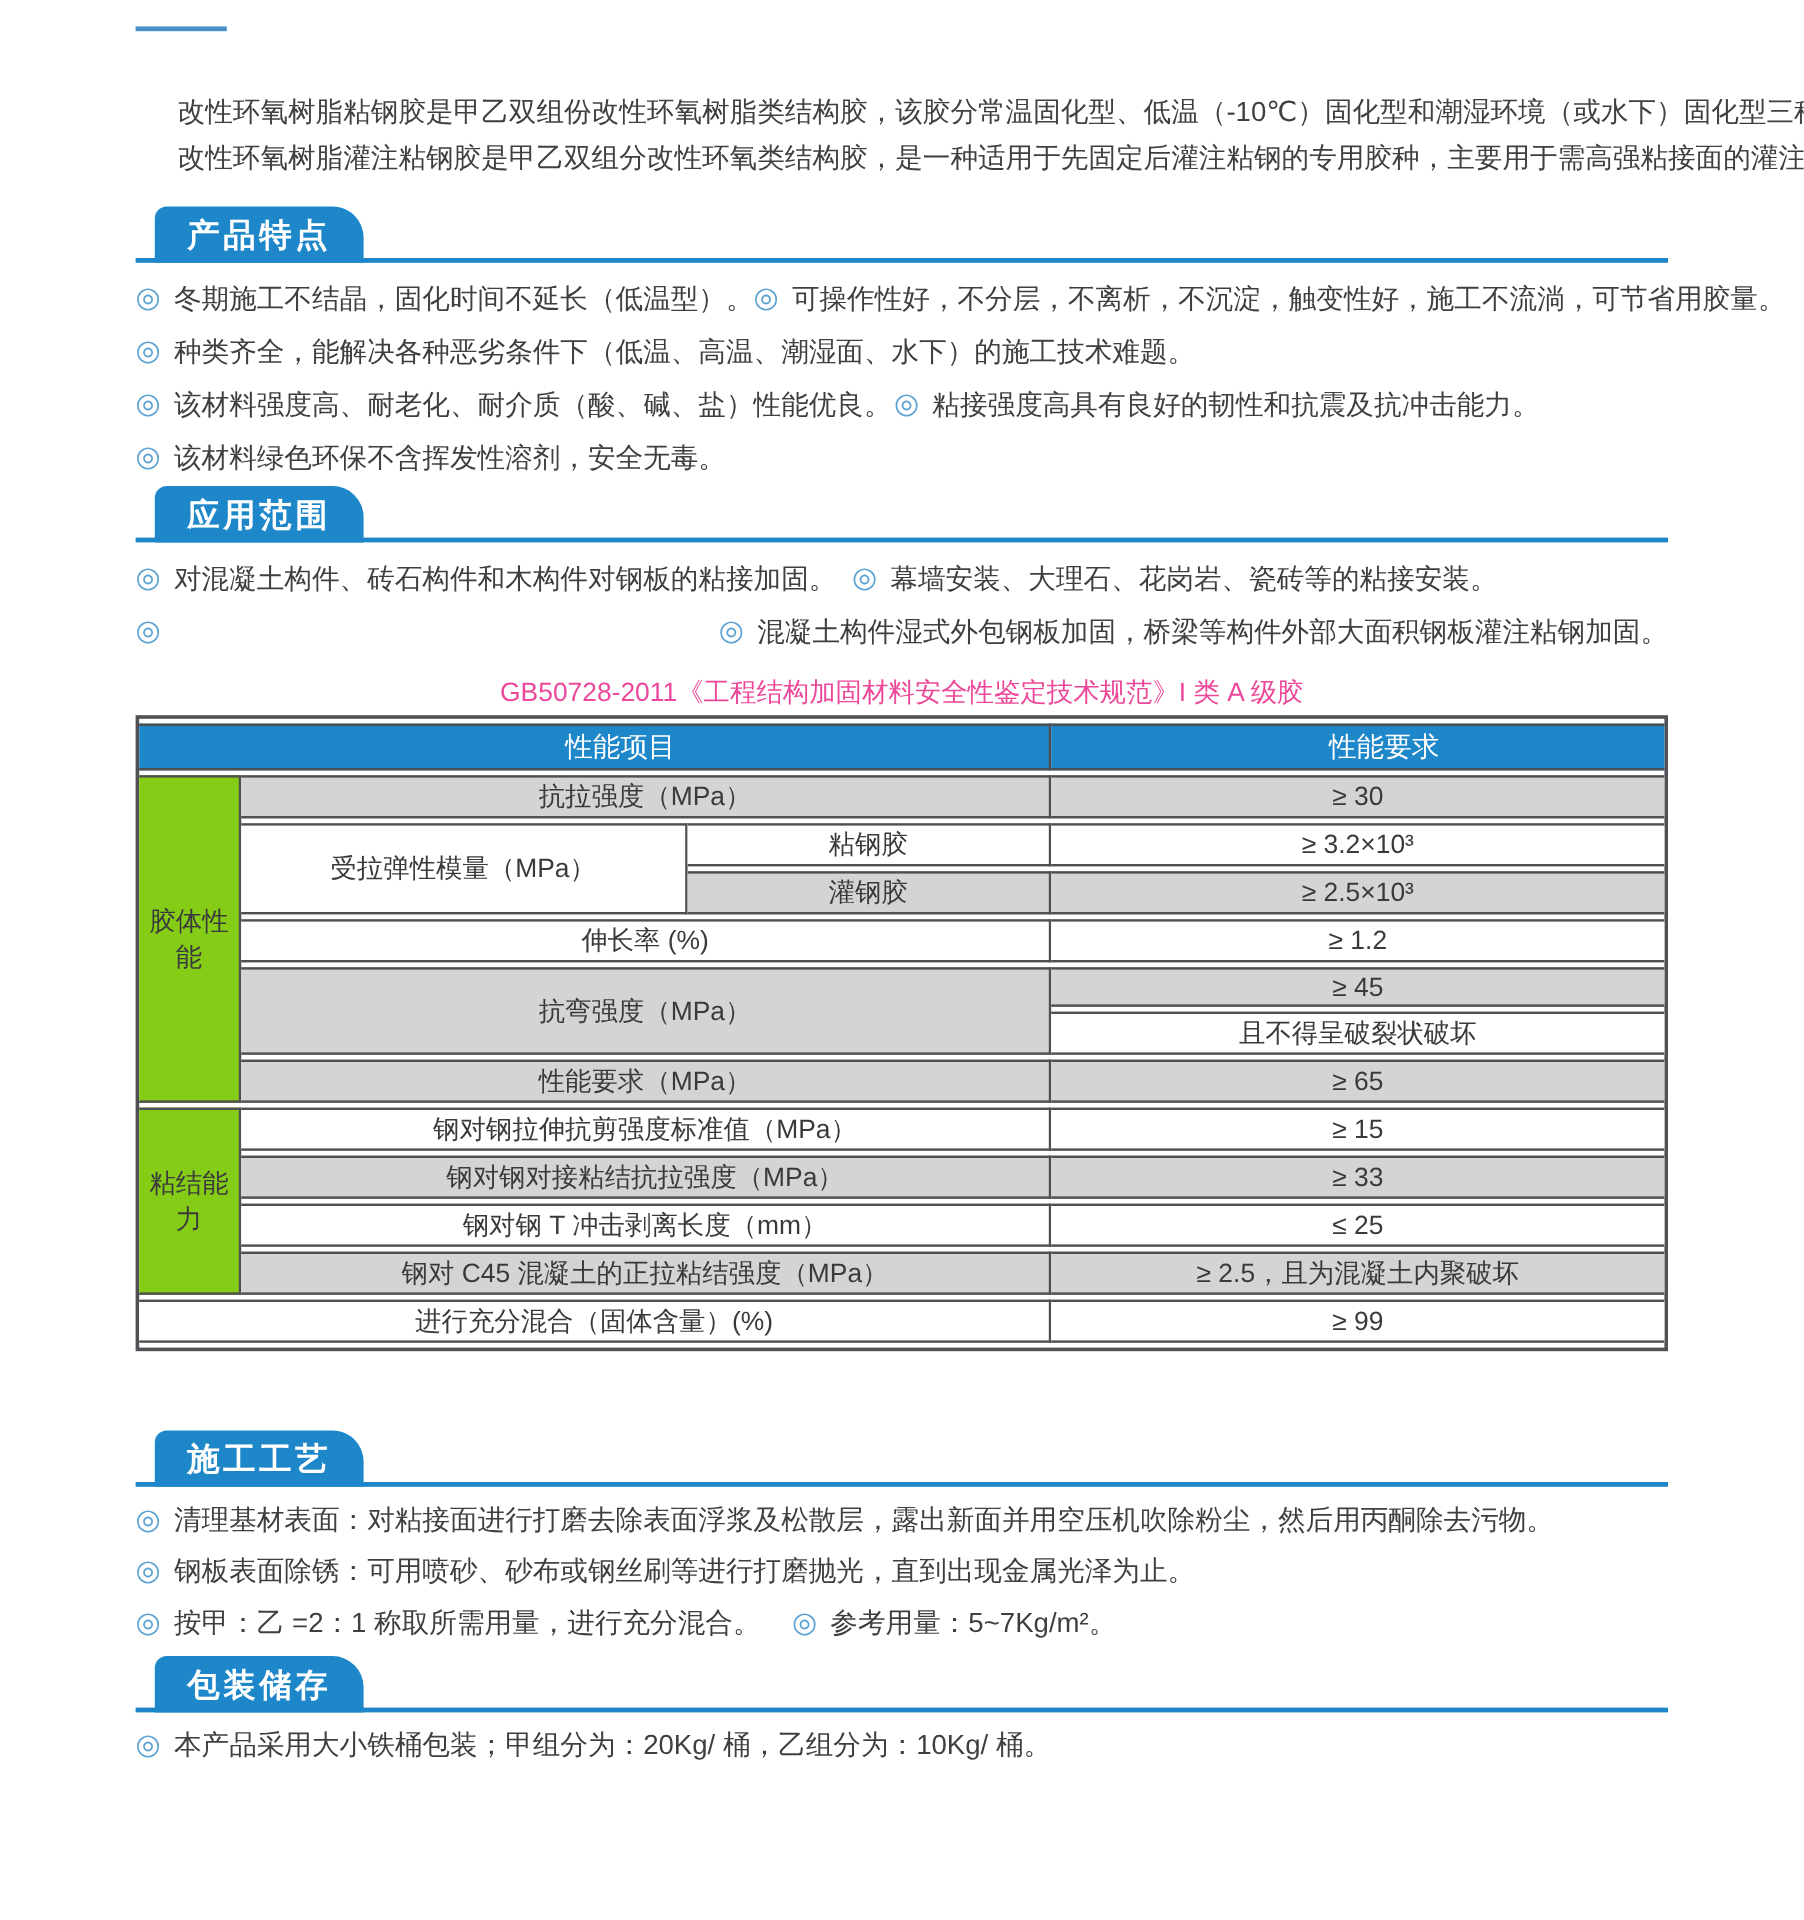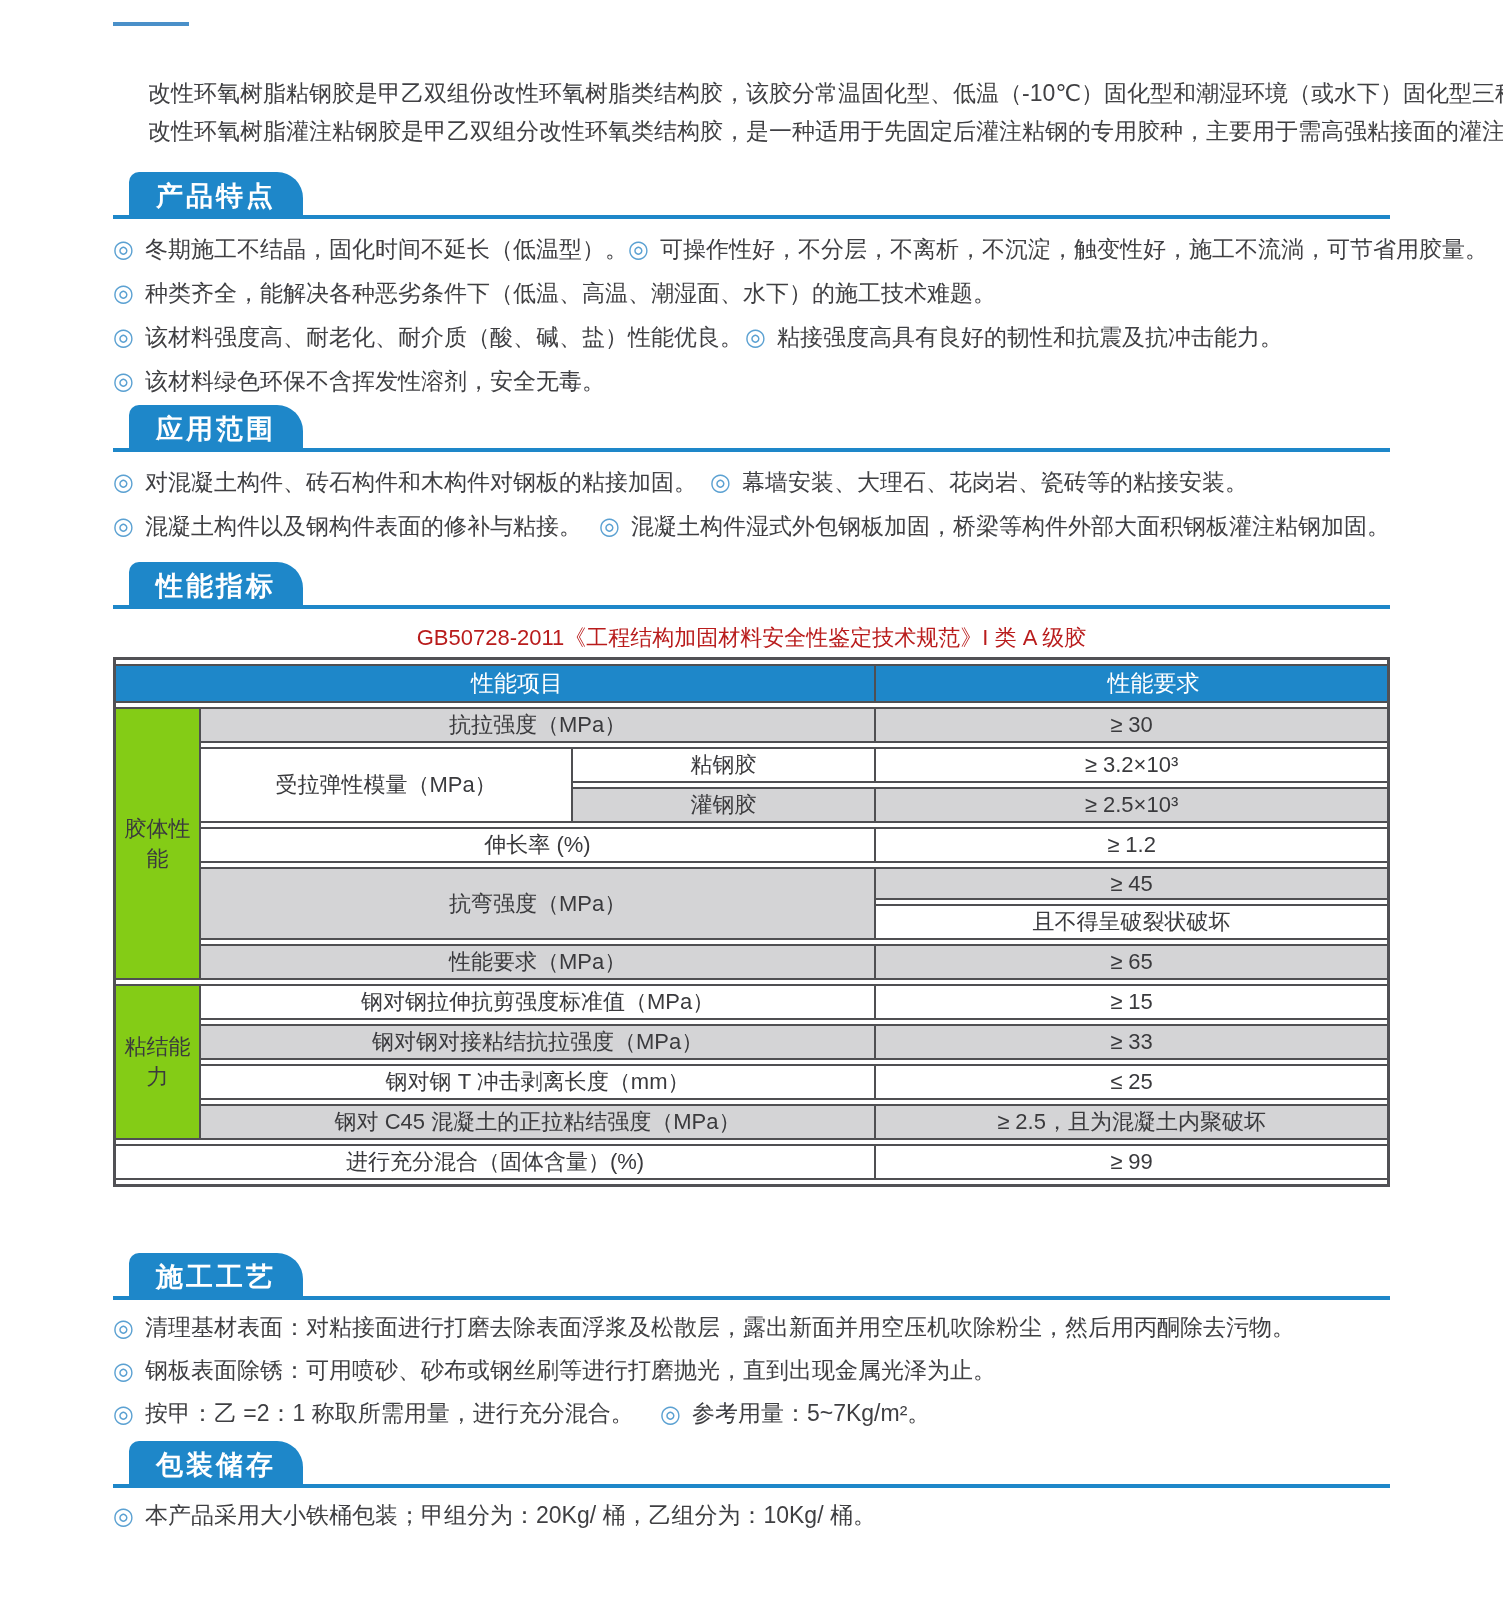--- a/index.html
+++ b/index.html
@@ -38,21 +38,21 @@
   .bullets{font-size:23px;color:#3f3f42;}
   .b-row{display:flex;align-items:center;height:44px;white-space:nowrap;}
   .b-item{display:flex;align-items:center;}
   .dot{color:#5ba1d2;font-size:24px;margin-right:11px;line-height:1;}
   .w535{width:535px;}
   .w632{width:632px;}
   .w597{width:597px;}
   .w547{width:547px;}
 
   
-  .tbl-caption{margin-top:14px;text-align:center;font-size:22px;color:#b91c1c;height:30px;line-height:30px;}
+  .tbl-caption{margin-top:14px;text-align:center;font-size:22px;color:#ec4899;height:30px;line-height:30px;}
   .tbl-wrap{margin-top:4px;border:3px solid #515155;background:#ffffff;}
   table.perf{
     width:100%;table-layout:fixed;border-collapse:separate;border-spacing:0 4px;
     font-size:22px;color:#3a3a3d;
   }
   table.perf th,table.perf td{
     border-top:2px solid #4f4f52;border-bottom:2px solid #4f4f52;
     text-align:center;vertical-align:middle;height:27px;padding:1px 4px;
     overflow:hidden;
   }
@@ -139,33 +139,28 @@
           <span>对混凝土构件、砖石构件和木构件对钢板的粘接加固。</span>
         </span>
       <span class="b-item">
           <span class="dot">◎</span>
           <span>幕墙安装、大理石、花岗岩、瓷砖等的粘接安装。</span>
         </span>
     </div>
     <div class="b-row">
       <span class="b-item w597">
           <span class="dot">◎</span>
-          <span>混凝土构件以及钢构件表面的修补与粘接。</span>
         </span>
       <span class="b-item">
           <span class="dot">◎</span>
           <span>混凝土构件湿式外包钢板加固，桥梁等构件外部大面积钢板灌注粘钢加固。</span>
         </span>
     </div>
   </div>
 
-  <div class="section-header mt-sec3">
-    <div class="section-rule"></div>
-    <div class="section-tab">性能指标</div>
-  </div>
   <div class="tbl-caption">GB50728-2011《工程结构加固材料安全性鉴定技术规范》I 类 A 级胶</div>
 
   <div class="tbl-wrap">
     <table class="perf">
       <colgroup>
           <col style="width:85px">
           <col style="width:372px">
           <col style="width:303px">
           <col>
         </colgroup>

